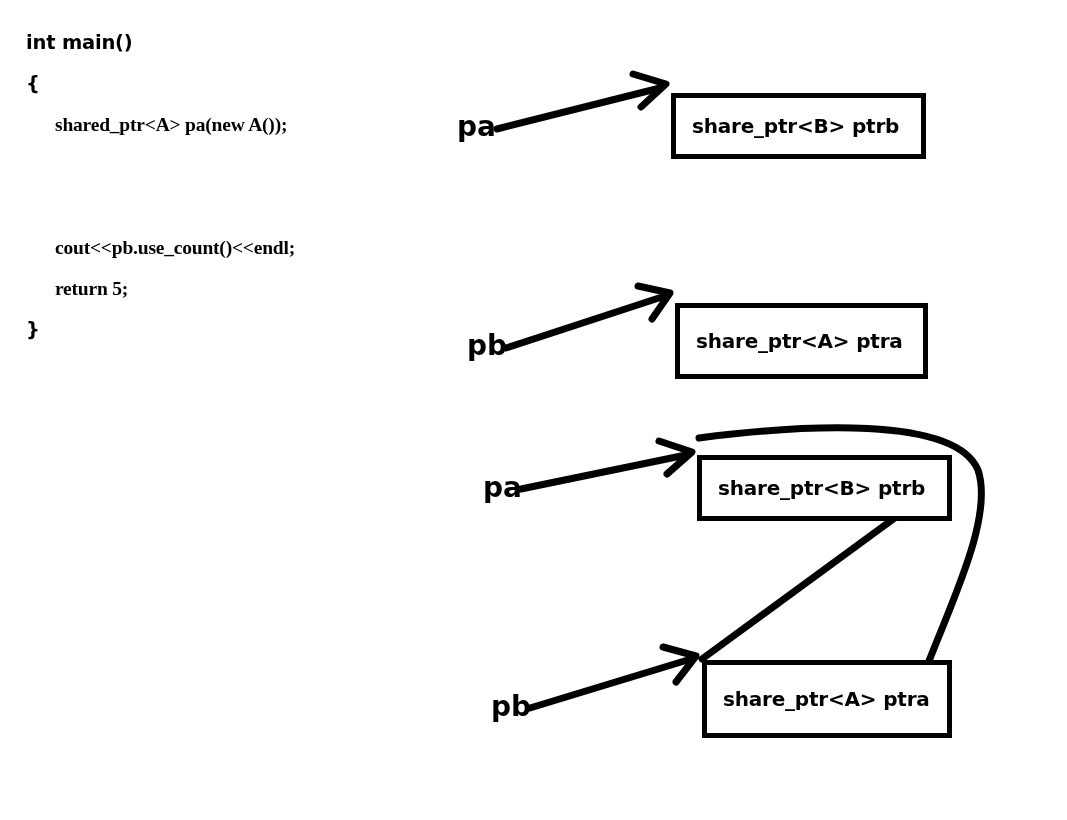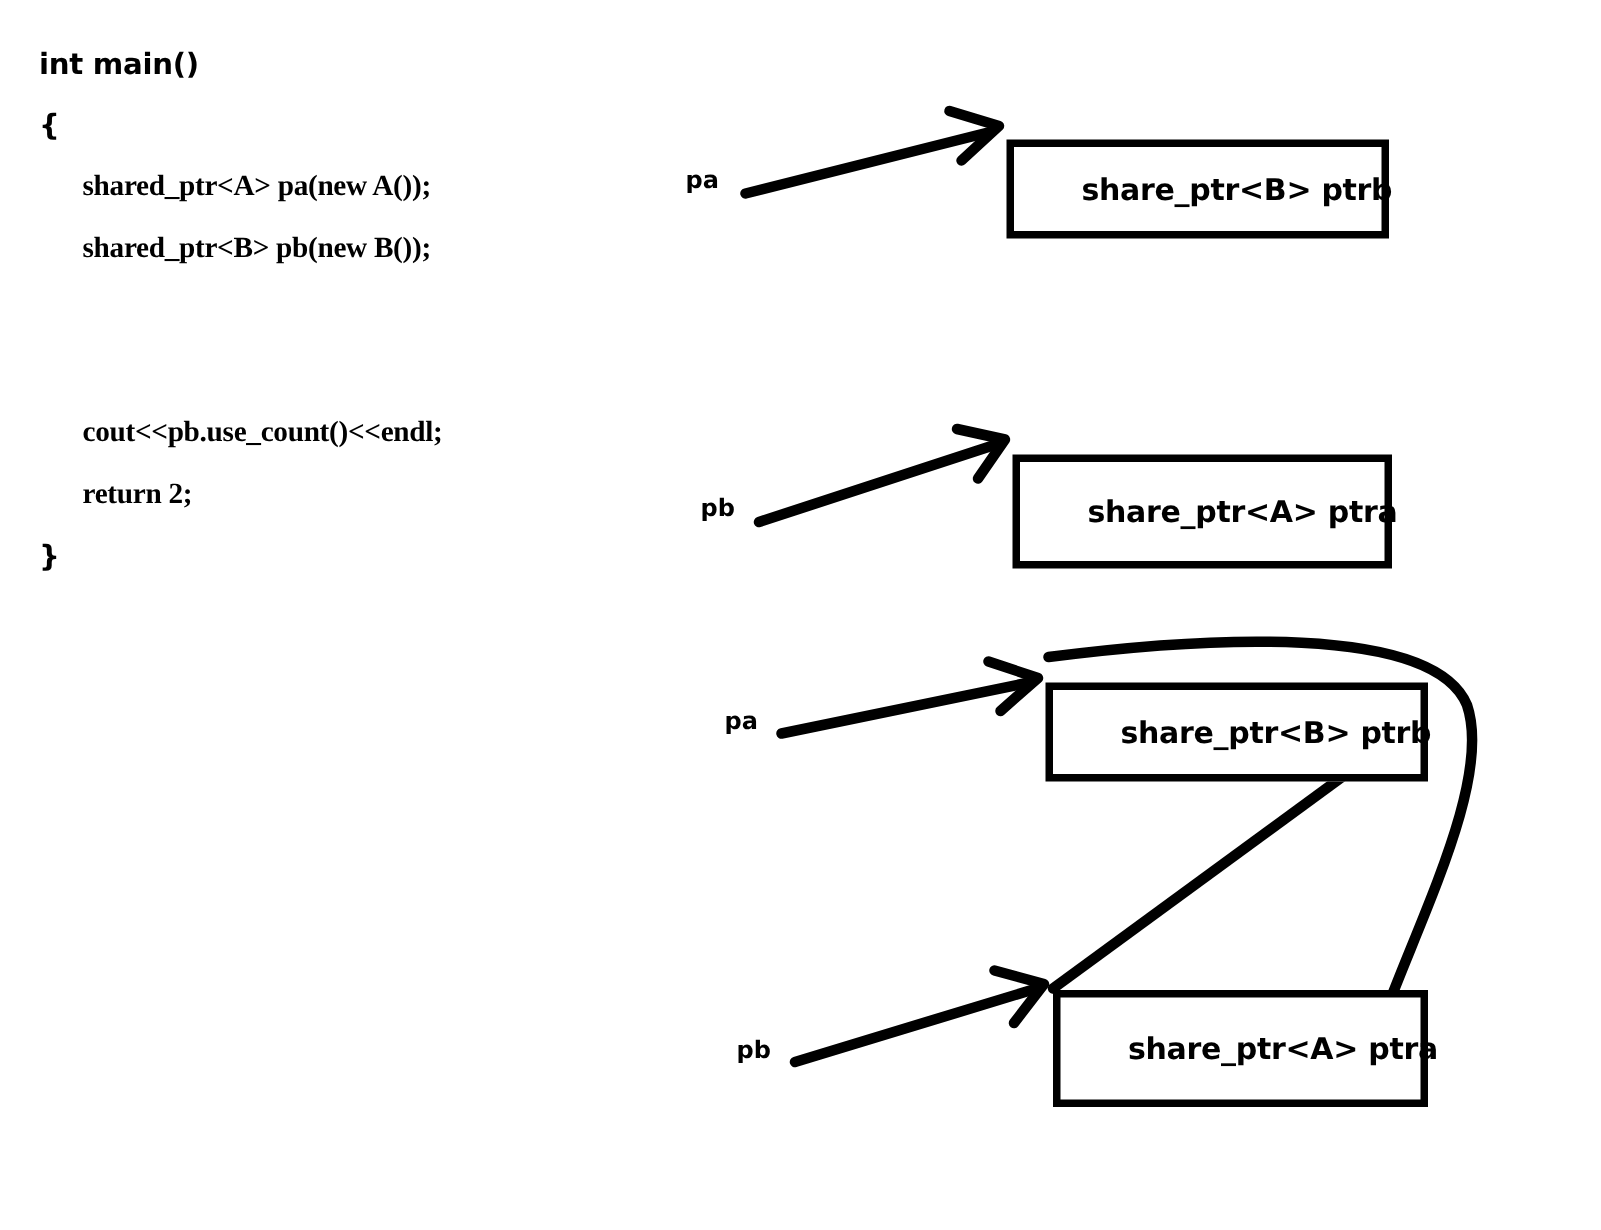--- a/index.html
+++ b/index.html
@@ -48,29 +48,28 @@
     z-index: 5;
   }
   .node-label {
     font-family: "DejaVu Sans", sans-serif;
     font-weight: bold;
     font-size: 20px;
     color: #000000;
     white-space: nowrap;
     padding-left: 16px;
     letter-spacing: -0.2px;
-    margin-left: 29px;
   }
 
   
   .ptr-label {
     position: absolute;
     font-family: "DejaVu Sans", sans-serif;
     font-weight: bold;
-    font-size: 16px;
+    font-size: 28px;
     color: #000000;
     z-index: 6;
   }
 
   
   #arrow-layer {
     position: absolute;
     left: 0;
     top: 0;
     width: 1067px;
@@ -89,25 +88,24 @@
 </style>
 </head>
 <body>
 
 <div id="canvas">
 
   <div class="code-block">
     <div class="code-line">int main()</div>
     <div class="code-line">{</div>
     <div class="code-line indent-1">shared_ptr&lt;A&gt; pa(new A());</div>
-    <div class="code-line indent-1">shared_ptr&lt;B&gt; pb(new B());</div>
     <div class="code-line blank"></div>
     <div class="code-line blank"></div>
     <div class="code-line indent-1">cout&lt;&lt;pb.use_count()&lt;&lt;endl;</div>
-    <div class="code-line indent-1">return 2;</div>
+    <div class="code-line indent-1">return 5;</div>
     <div class="code-line">}</div>
   </div>
 
   <div class="ptr-label" style="left:457px; top:110px;">pa</div>
   <div class="ptr-label" style="left:467px; top:329px;">pb</div>
   <div class="ptr-label" style="left:483px; top:471px;">pa</div>
   <div class="ptr-label" style="left:491px; top:690px;">pb</div>
 
   <div class="node-box" style="left:671px; top:93px; width:255px; height:66px;">
     <span class="node-label">share_ptr&lt;B&gt; ptrb</span>

